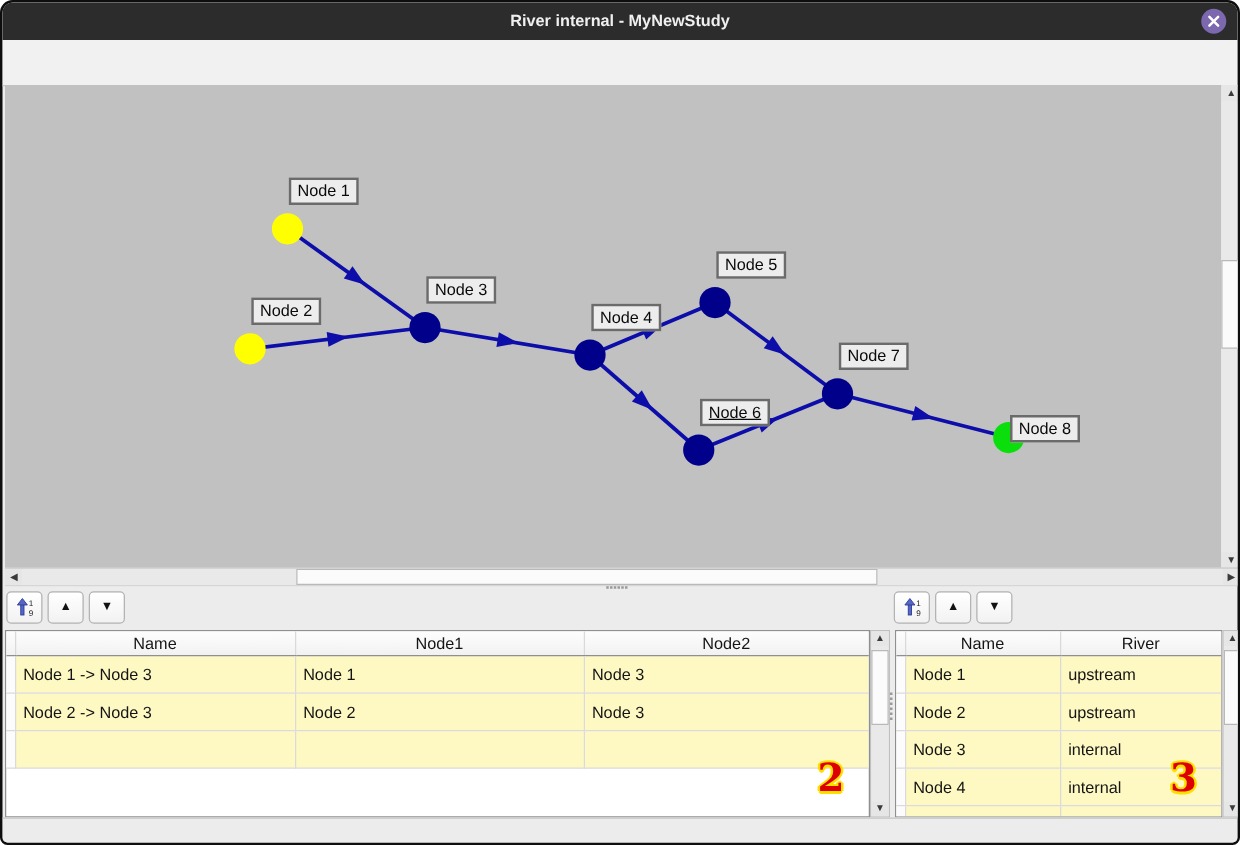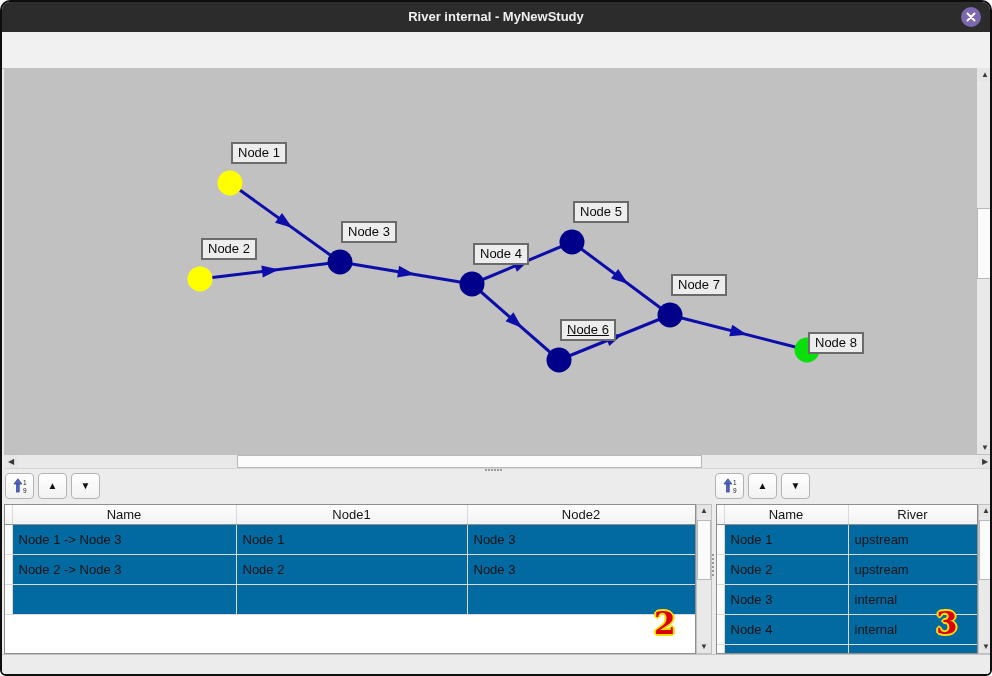--- a/index.html
+++ b/index.html
@@ -72,21 +72,21 @@
   .tri{font-size:10px;line-height:10px;color:#111;}
   
   .table-box{position:absolute;top:502px;height:150px;background:#ffffff;border:1px solid #8f8f8f;
     box-sizing:border-box;overflow:hidden;}
   .lt-box{left:2px;width:692px;}
   .rt-box{left:714px;width:262px;}
   table{border-collapse:collapse;table-layout:fixed;width:100%;font-size:13px;color:#141414;}
   th{height:19px;font-weight:normal;background:linear-gradient(#fdfdfd,#f2f2f2);
     border-bottom:1px solid #8f8f8f;border-right:1px solid #d9d9d9;text-align:center;padding:0;margin-top:44px;}
   td{height:29px;border-bottom:1px solid #dadada;border-right:1px solid #dadada;
-    padding:0 0 0 6px;background:#0369a1;white-space:nowrap;overflow:hidden;}
+    padding:0 0 0 6px;background:#fef9c3;white-space:nowrap;overflow:hidden;}
   td.gutter{padding:0;background:#fcfcfc;}
   th.gutter{background:linear-gradient(#fdfdfd,#f2f2f2);}
   
   .statusbar{position:absolute;left:0;top:652px;width:100%;height:22px;background:#ececec;
     border-top:1px solid #c4c4c4;}
 </style>
 </head>
 <body>
 
 <div class="window">

